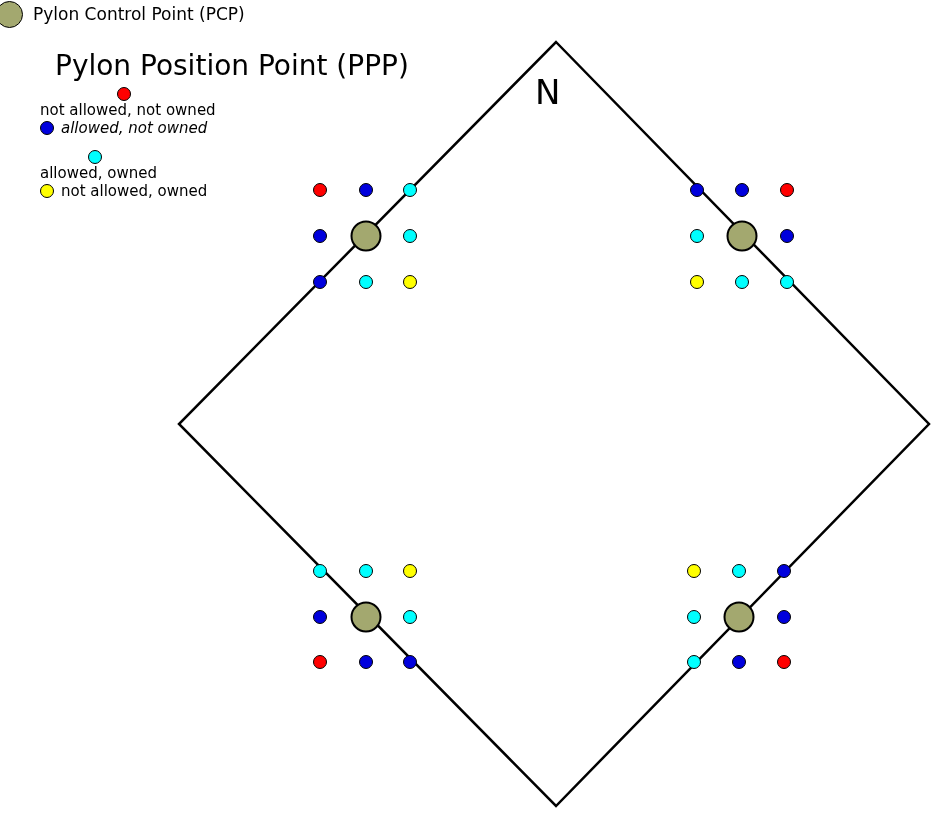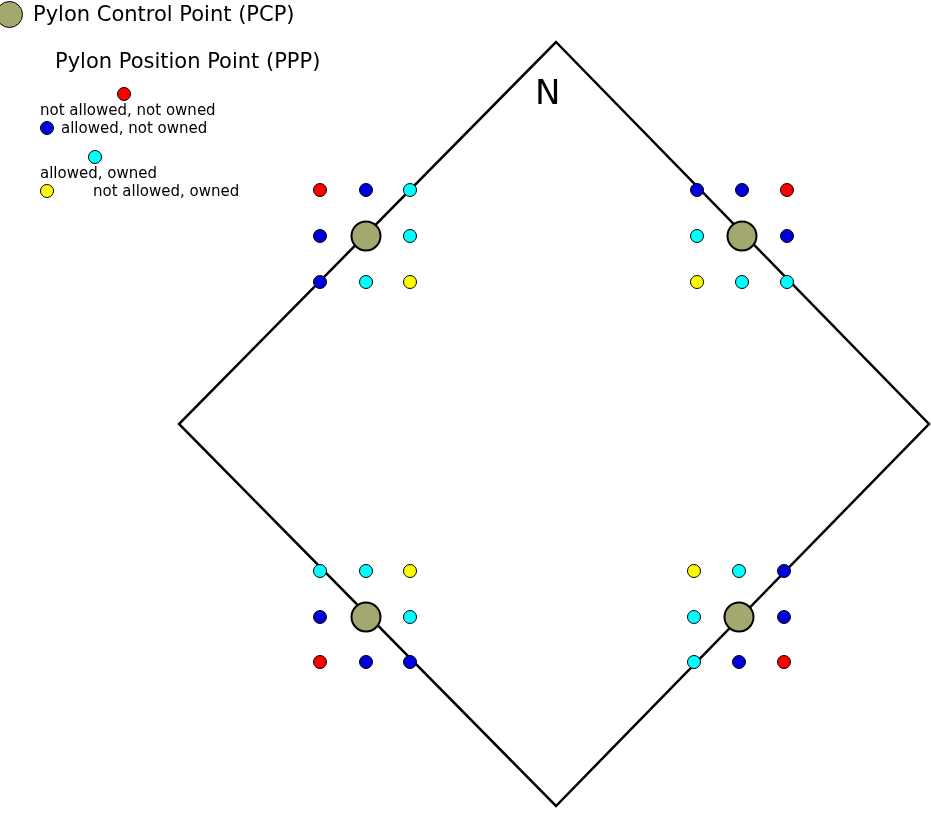--- a/index.html
+++ b/index.html
@@ -54,28 +54,28 @@
     width: 27px;
     height: 27px;
     border-radius: 50%;
     border: 1.5px solid #000;
     box-sizing: border-box;
     margin-left: -4px;
     margin-right: 10px;
     flex: 0 0 auto;
   }
   .legend-title {
-    font-size: 21px;
+    font-size: 17px;
     white-space: nowrap;
   }
   .legend-ppp-title {
     position: absolute;
     left: 55px;
     top: 49px;
-    font-size: 21px;
+    font-size: 28px;
     white-space: nowrap;
     text-align: right;
   }
   .legend-row {
     position: absolute;
     left: 40px;
     height: 20px;
     display: flex;
     align-items: center;
   }
@@ -108,29 +108,29 @@
     <div class="legend-pcp">
       <span class="pcp-swatch" id="pcp-swatch" style="background: rgb(163, 168, 111);"></span>
       <span class="legend-title">Pylon Control Point (PCP)</span>
     </div>
     <div class="legend-ppp-title">Pylon Position Point (PPP)</div>
     <div id="legend-items">
         <div class="legend-row" style="top: 87px; flex-direction: column;">
           <span class="legend-dot" style="background: rgb(255, 0, 0);"></span>
           <span class="legend-label">not allowed, not owned</span>
         </div>
-        <div class="legend-row" style="top: 118px;">
+        <div class="legend-row" style="top: 118px; font-style: italic;">
           <span class="legend-dot" style="background: rgb(0, 0, 221);"></span>
           <span class="legend-label">allowed, not owned</span>
         </div>
         <div class="legend-row" style="top: 150px; flex-direction: column;">
           <span class="legend-dot" style="background: rgb(0, 255, 255);"></span>
           <span class="legend-label">allowed, owned</span>
         </div>
-        <div class="legend-row" style="top: 181px; gap: 32px;">
+        <div class="legend-row" style="top: 181px;">
           <span class="legend-dot" style="background: rgb(255, 255, 0);"></span>
           <span class="legend-label">not allowed, owned</span>
         </div>
       </div>
   </div>
 
   <div id="dots">
       <div class="dot ppp" style="left: 320px; top: 190px; width: 14px; height: 14px; background: rgb(255, 0, 0);"></div>
       <div class="dot ppp" style="left: 366px; top: 190px; width: 14px; height: 14px; background: rgb(0, 0, 221);"></div>
       <div class="dot ppp" style="left: 410px; top: 190px; width: 14px; height: 14px; background: rgb(0, 255, 255);"></div>

